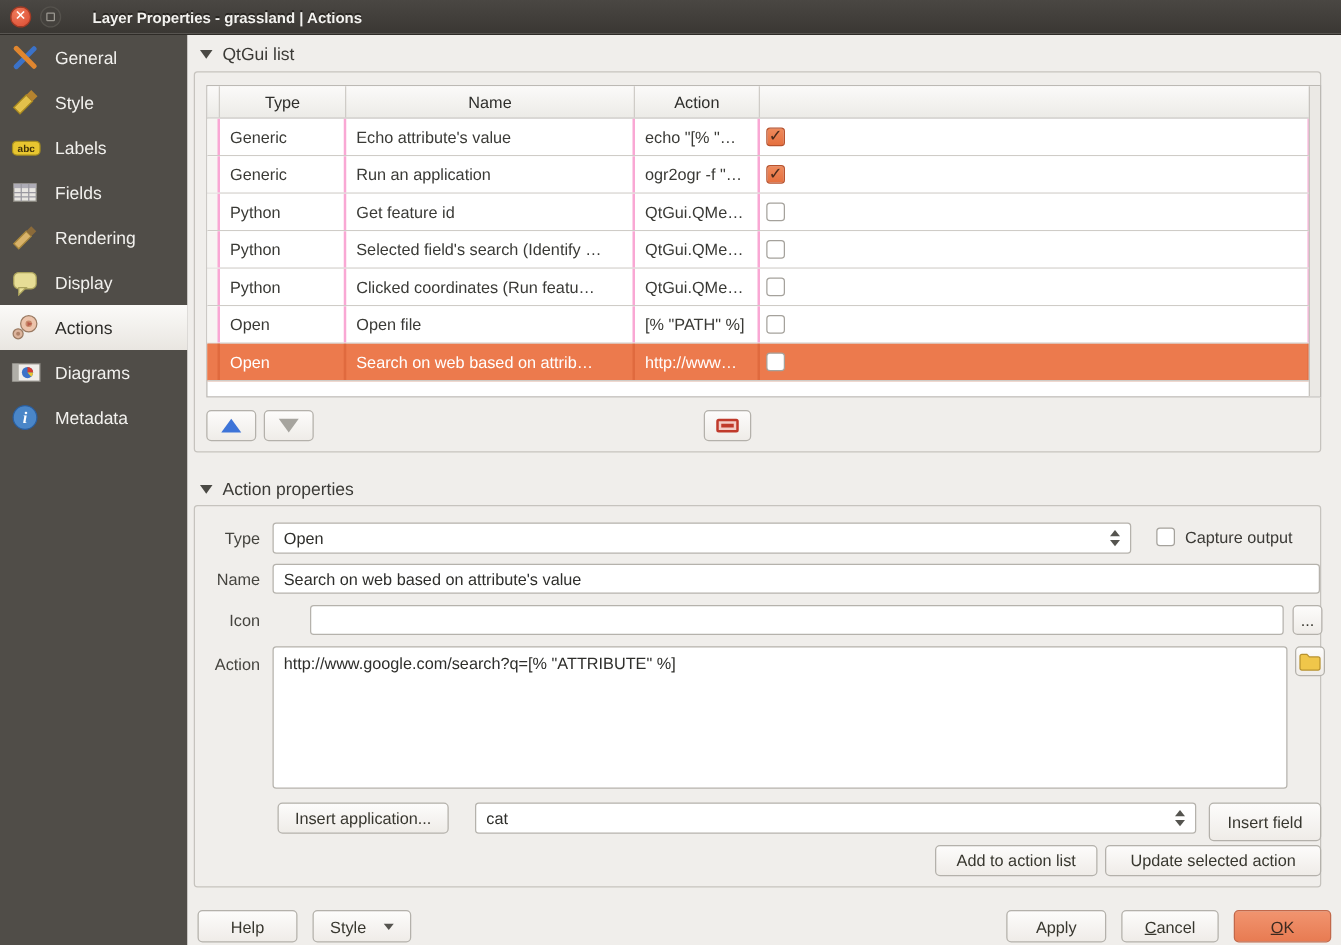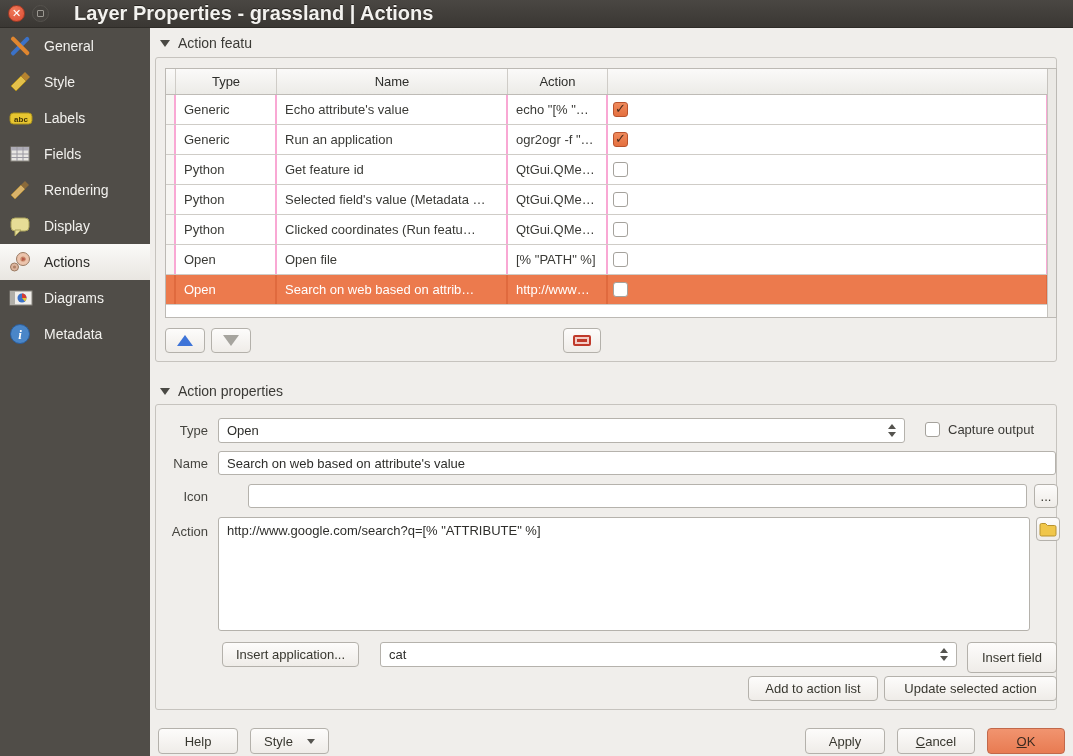--- a/index.html
+++ b/index.html
@@ -10,21 +10,21 @@
   
   .titlebar { height:28px; background:linear-gradient(#4a4743,#3a3733);
     display:flex; align-items:center; padding-left:8px; gap:7px;
     border-bottom:1px solid #2e2b27; }
   .winbtn { width:17px; height:17px; border-radius:50%; display:flex;
     align-items:center; justify-content:center; flex:0 0 auto; }
   .winbtn.close { background:radial-gradient(circle at 35% 30%,#f07a5a,#da4b32);
     border:1px solid #a33a24; color:#fff; font-size:11px; font-weight:bold; line-height:1; }
   .winbtn.max { background:#44413d; border:1px solid #55524d; }
   .winbtn.max .sq { width:7px; height:7px; border:1.5px solid #9b9891; border-radius:1px; }
-  .wintitle { color:#f3f2ef; font-weight:bold; font-size:20px; margin-left:18px;
+  .wintitle { color:#f3f2ef; font-weight:bold; font-size:12px; margin-left:18px;
     text-shadow:0 -1px 0 #26231f; }
 
   
   .layout { display:flex; height:728px; }
   .sidebar { width:150px; background:#504d48; flex:0 0 auto; }
   .side-item { height:36px; display:flex; align-items:center; gap:11px;
     padding-left:9px; color:#f2f1ee; font-size:14px; cursor:default; }
   .side-item.selected { background:linear-gradient(#fbfaf8,#e9e6e1);
     color:#2d2c29; }
   .side-icon { width:24px; height:24px; display:flex; align-items:center;
@@ -206,21 +206,21 @@
           </svg>
         </span>
         <span>Metadata</span>
       </div>
     </div>
 
   <div class="content">
 
     <div class="group-header" style="left:10px; top:7px;">
       <span class="tri-down"></span>
-      <span>Action featu</span>
+      <span>QtGui list</span>
     </div>
     <div class="groupbox" style="left:5px; top:29px; width:902px; height:305px;"></div>
 
     <div class="table">
       <div class="tgrid thead" id="table-head">
           <div class="hcell"></div>
           <div class="hcell">Type</div>
           <div class="hcell">Name</div>
           <div class="hcell">Action</div>
         </div>
@@ -248,21 +248,21 @@
             <div class="cell">Python</div>
             <div class="cell">Get feature id</div>
             <div class="cell">QtGui.QMe…</div>
             <div class="cell capture-cell">
               <span class="checkbox"></span>
             </div>
           </div>
           <div class="tgrid trow">
             <div class="cell stub"></div>
             <div class="cell">Python</div>
-            <div class="cell">Selected field's value (Metadata …</div>
+            <div class="cell">Selected field's search (Identify …</div>
             <div class="cell">QtGui.QMe…</div>
             <div class="cell capture-cell">
               <span class="checkbox"></span>
             </div>
           </div>
           <div class="tgrid trow">
             <div class="cell stub"></div>
             <div class="cell">Python</div>
             <div class="cell">Clicked coordinates (Run featu…</div>
             <div class="cell">QtGui.QMe…</div>

